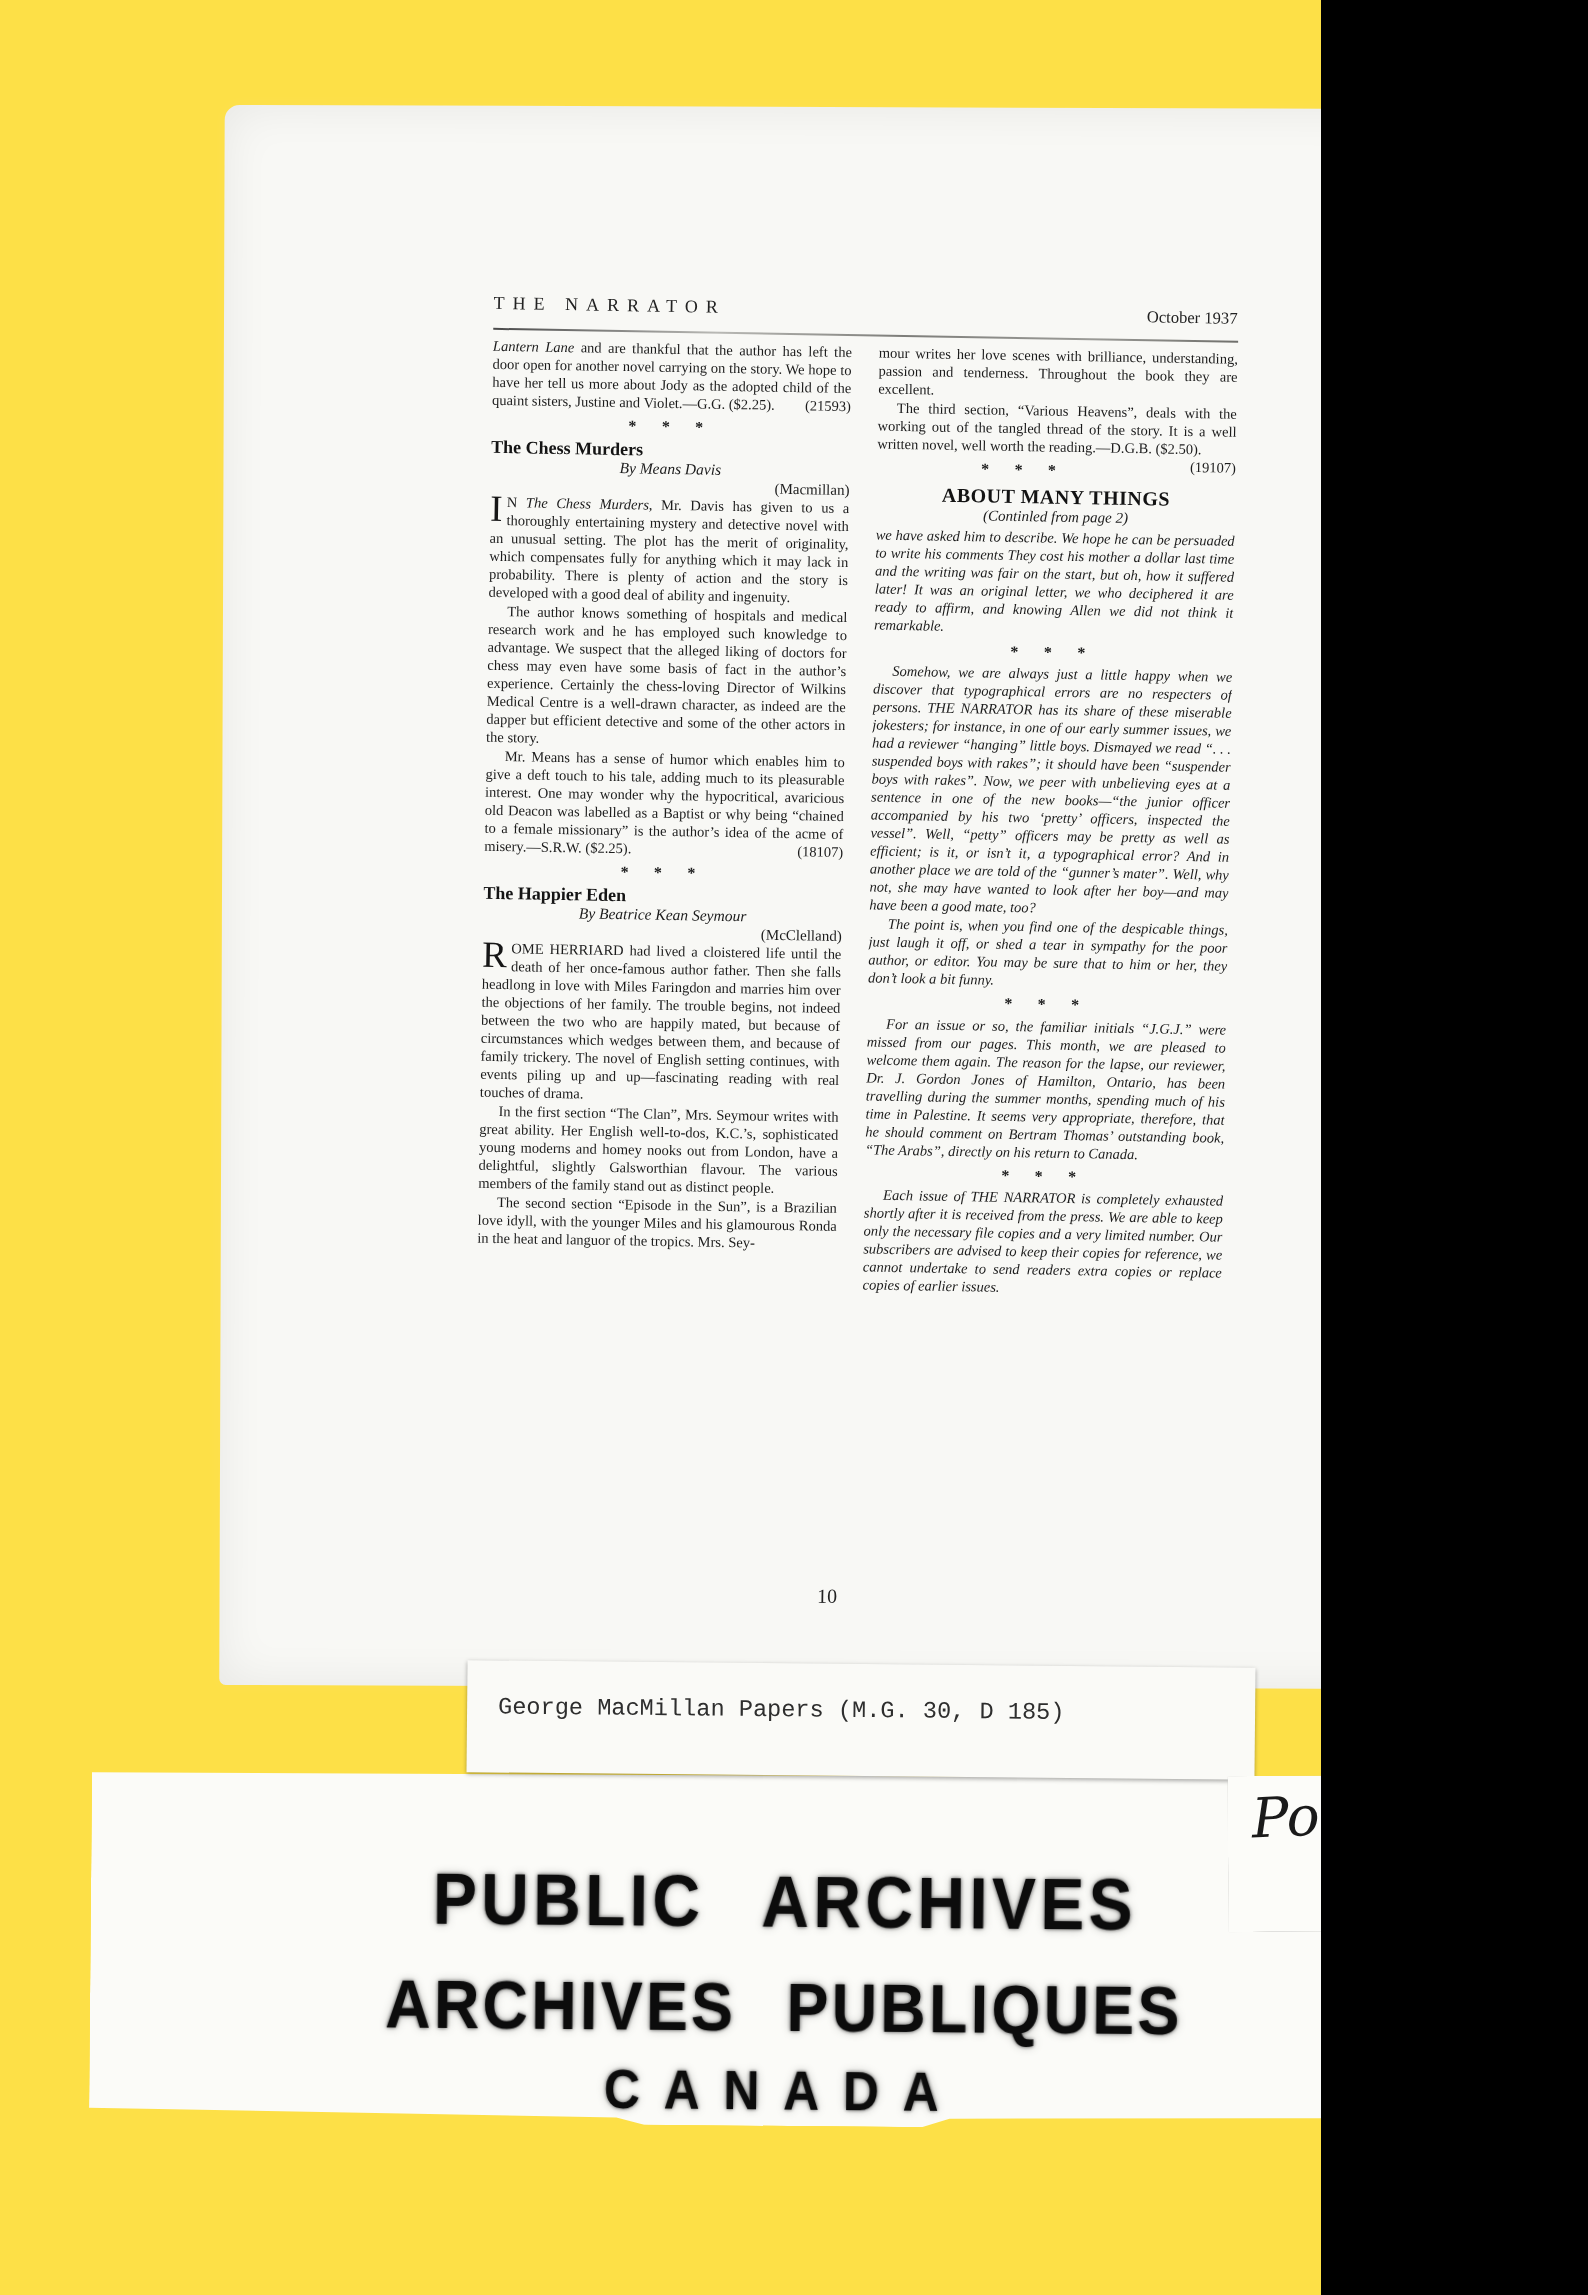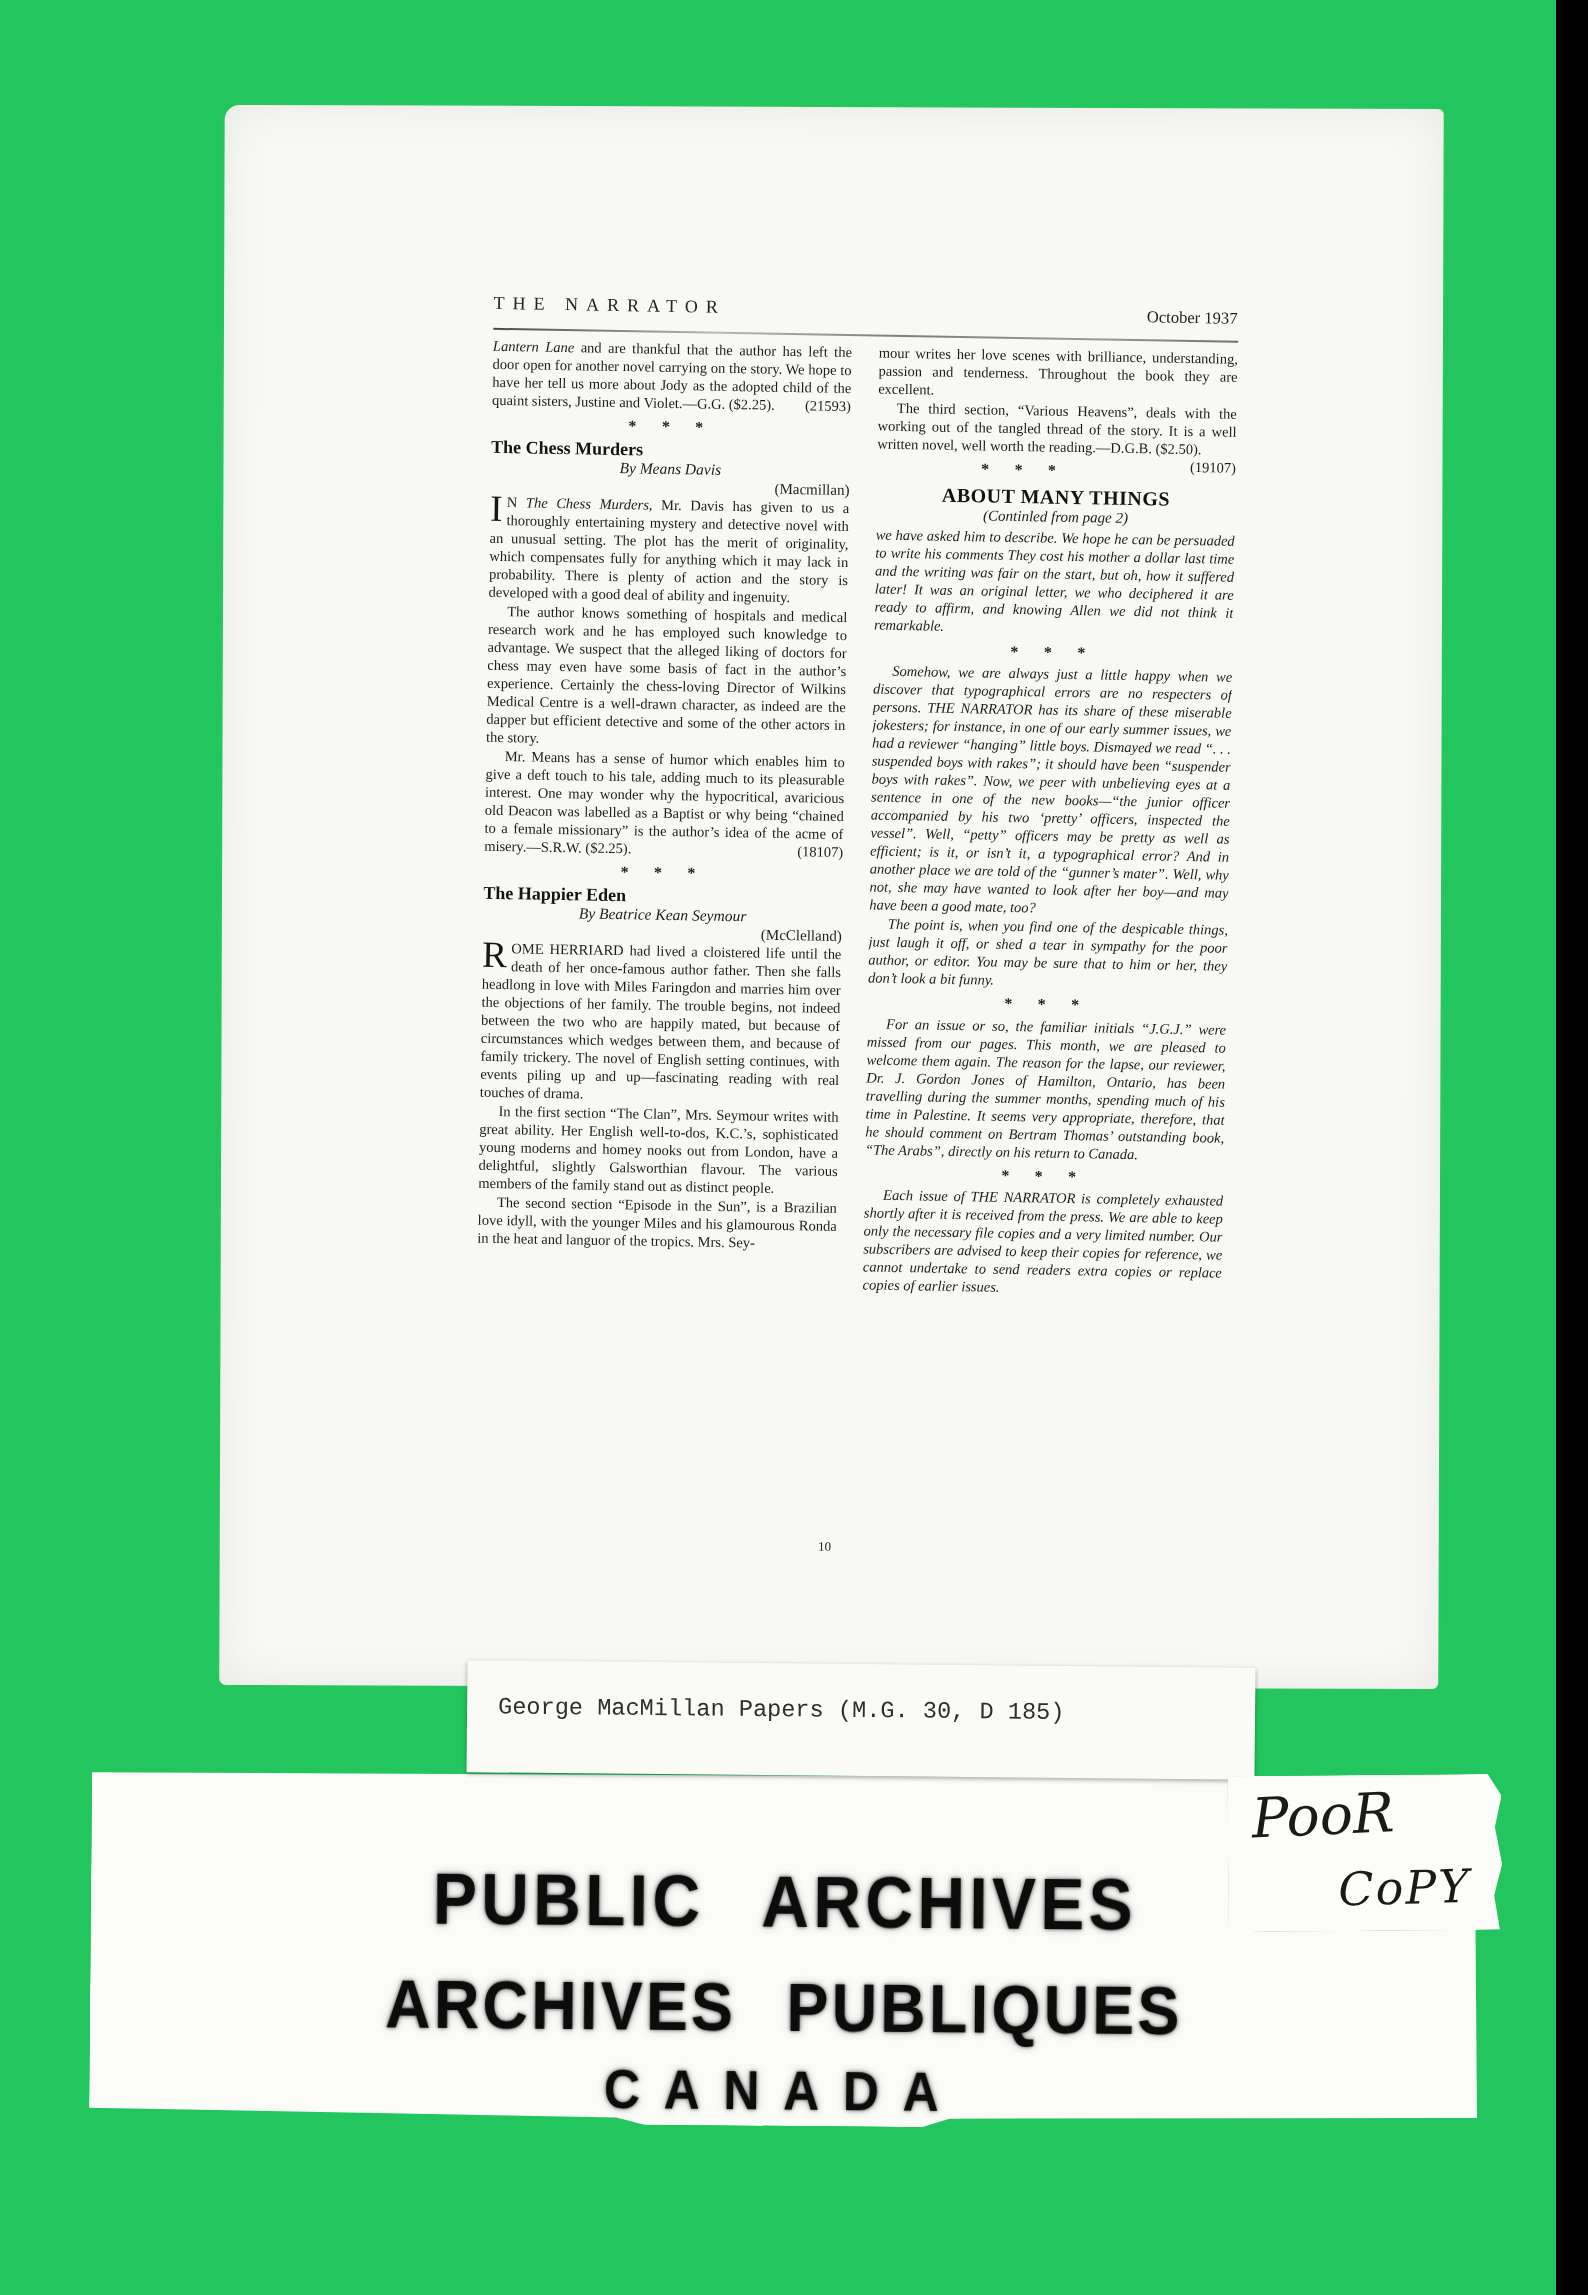--- a/index.html
+++ b/index.html
@@ -1,16 +1,16 @@
 <!DOCTYPE html>
 <html style="font-size:8.6px"><head>
 <meta charset="utf-8">
 <style>
   html,body{margin:0;padding:0;background:#000;}
-  .canvas{position:relative;width:1556px;height:2295px;background:#22c55e;overflow:hidden;
+  .canvas{position:relative;width:1321px;height:2295px;background:#fde047;overflow:hidden;
           font-family:"Liberation Serif","DejaVu Serif",serif;}
   
   .page{position:absolute;left:222px;top:107px;width:1219px;height:1580px;background:#f8f8f5;
         border-radius:15px 5.4px 6.4px 6.4px;transform:rotate(0.2deg);
         box-shadow:inset 0 0 48px rgba(0,0,0,0.07),0 0 16px rgba(255,255,255,0.05);}
   .page-inner{position:absolute;inset:0;transform:rotate(0.8deg);transform-origin:268px 171px;color:#1b1b1b;}
   .header{position:absolute;left:270px;top:187px;width:744px;height:30px;}
   .masthead{font-size:18px;letter-spacing:8px;color:#222;}
   .issue-date{position:absolute;right:0;top:3.2px;font-size:16.6px;color:#222;}
   .header-rule{position:absolute;left:270px;top:222px;width:745px;height:1.6px;
@@ -23,21 +23,21 @@
   .code-float{float:right;}
   .sep{text-align:center;font-size:16px;font-weight:bold;letter-spacing:10.7px;line-height:19px;
        margin:5.4px 0 3.2px 0;text-indent:0;color:#1a1a1a;}
   .review-title{font-size:18px;font-weight:bold;margin:4.3px 0 1.1px 0;color:#141414;}
   .byline{text-align:center;font-style:italic;font-size:15.5px;line-height:18px;}
   .publisher{text-align:right;font-size:15px;line-height:18px;}
   .dropcap{float:left;font-size:37px;line-height:29px;padding:1.6px 4.3px 0 0;color:#161616;}
   .italic{font-style:italic;}
   .about-title{text-align:center;font-size:20px;font-weight:bold;letter-spacing:0.5px;margin:7.5px 0 2.1px 0;color:#131313;}
   .about-sub{text-align:center;font-style:italic;font-size:15px;margin-bottom:3.2px;}
-  .pagenum{position:absolute;left:616px;top:1427px;font-size:13px;color:#222;}
+  .pagenum{position:absolute;left:616px;top:1473px;font-size:20px;color:#222;}
   
   .typed-label{position:absolute;left:467px;top:1664px;width:788px;height:112px;background:#fafaf7;
                transform:rotate(0.55deg);z-index:4;box-shadow:0 1.6px 4.3px rgba(0,0,0,0.35);}
   .typed-text{position:absolute;left:31px;top:33px;font-family:"Liberation Mono","DejaVu Sans Mono",monospace;
               font-size:23.6px;color:#2e2e2e;white-space:nowrap;letter-spacing:0px;}
   
   .stamp-band{position:absolute;left:92px;top:1767px;width:1388px;height:353px;background:#fbfbf8;
               transform:rotate(0.5deg);transform-origin:left top;z-index:3;
               clip-path:polygon(0 1.5%,99.6% 0,100% 96%,62% 97.5%,60% 100%,40% 100%,38% 98%,0 96.5%);
               box-shadow:0 0 13px rgba(255,255,255,0.06);}

